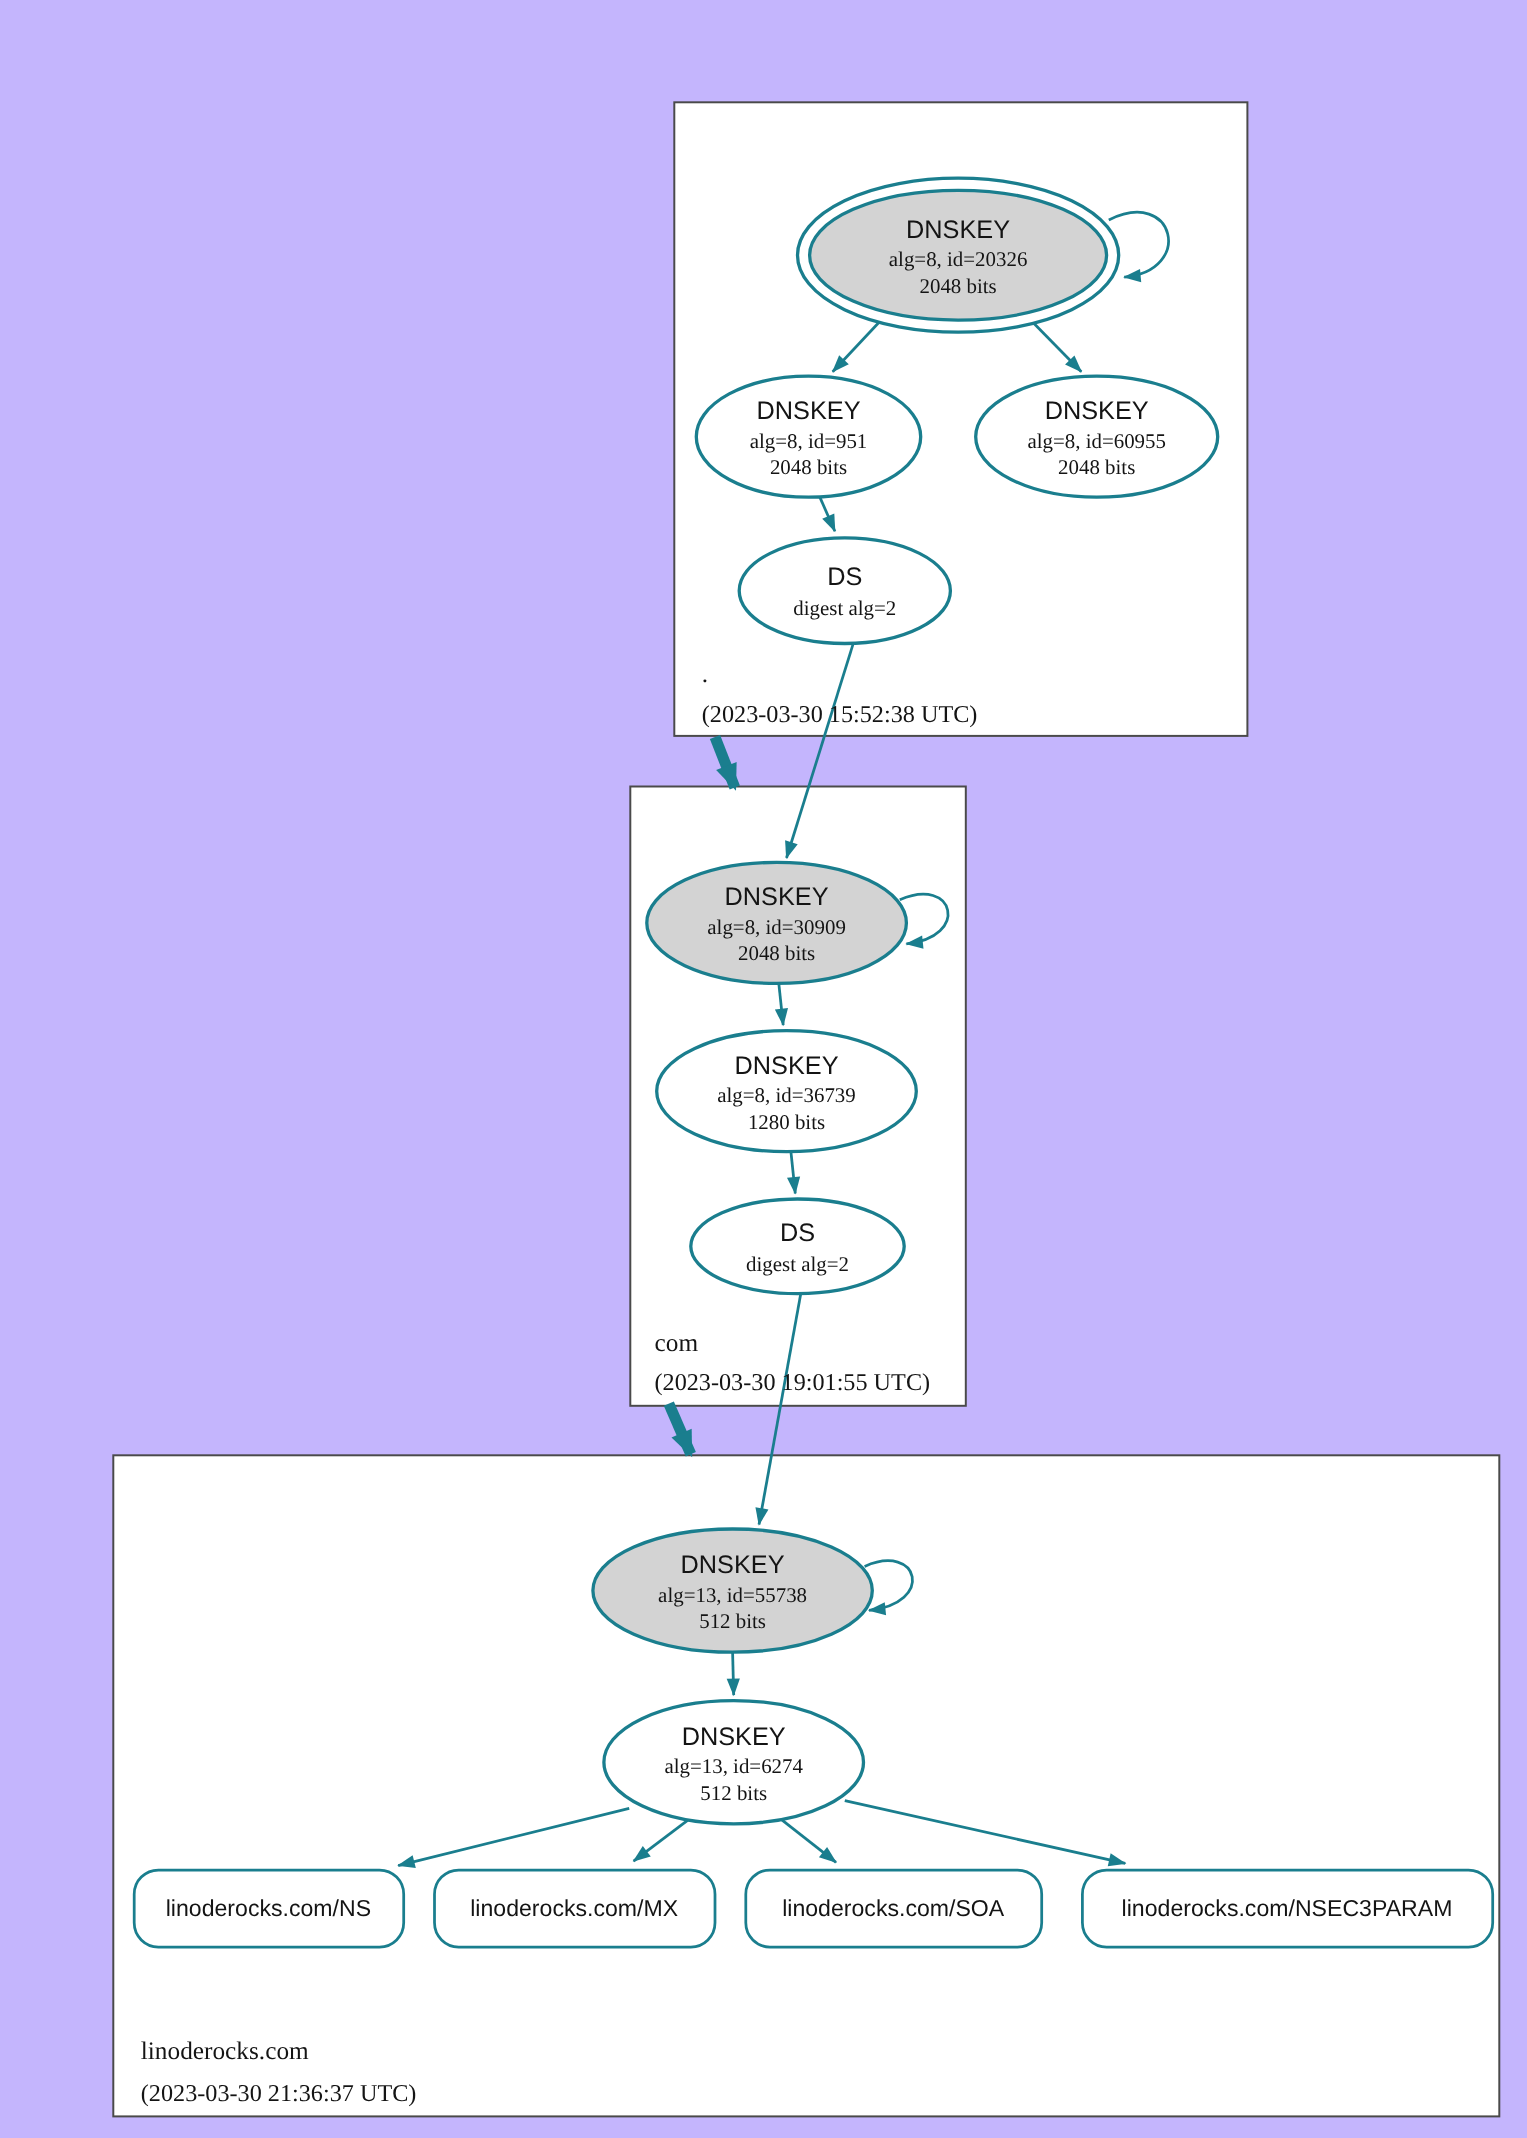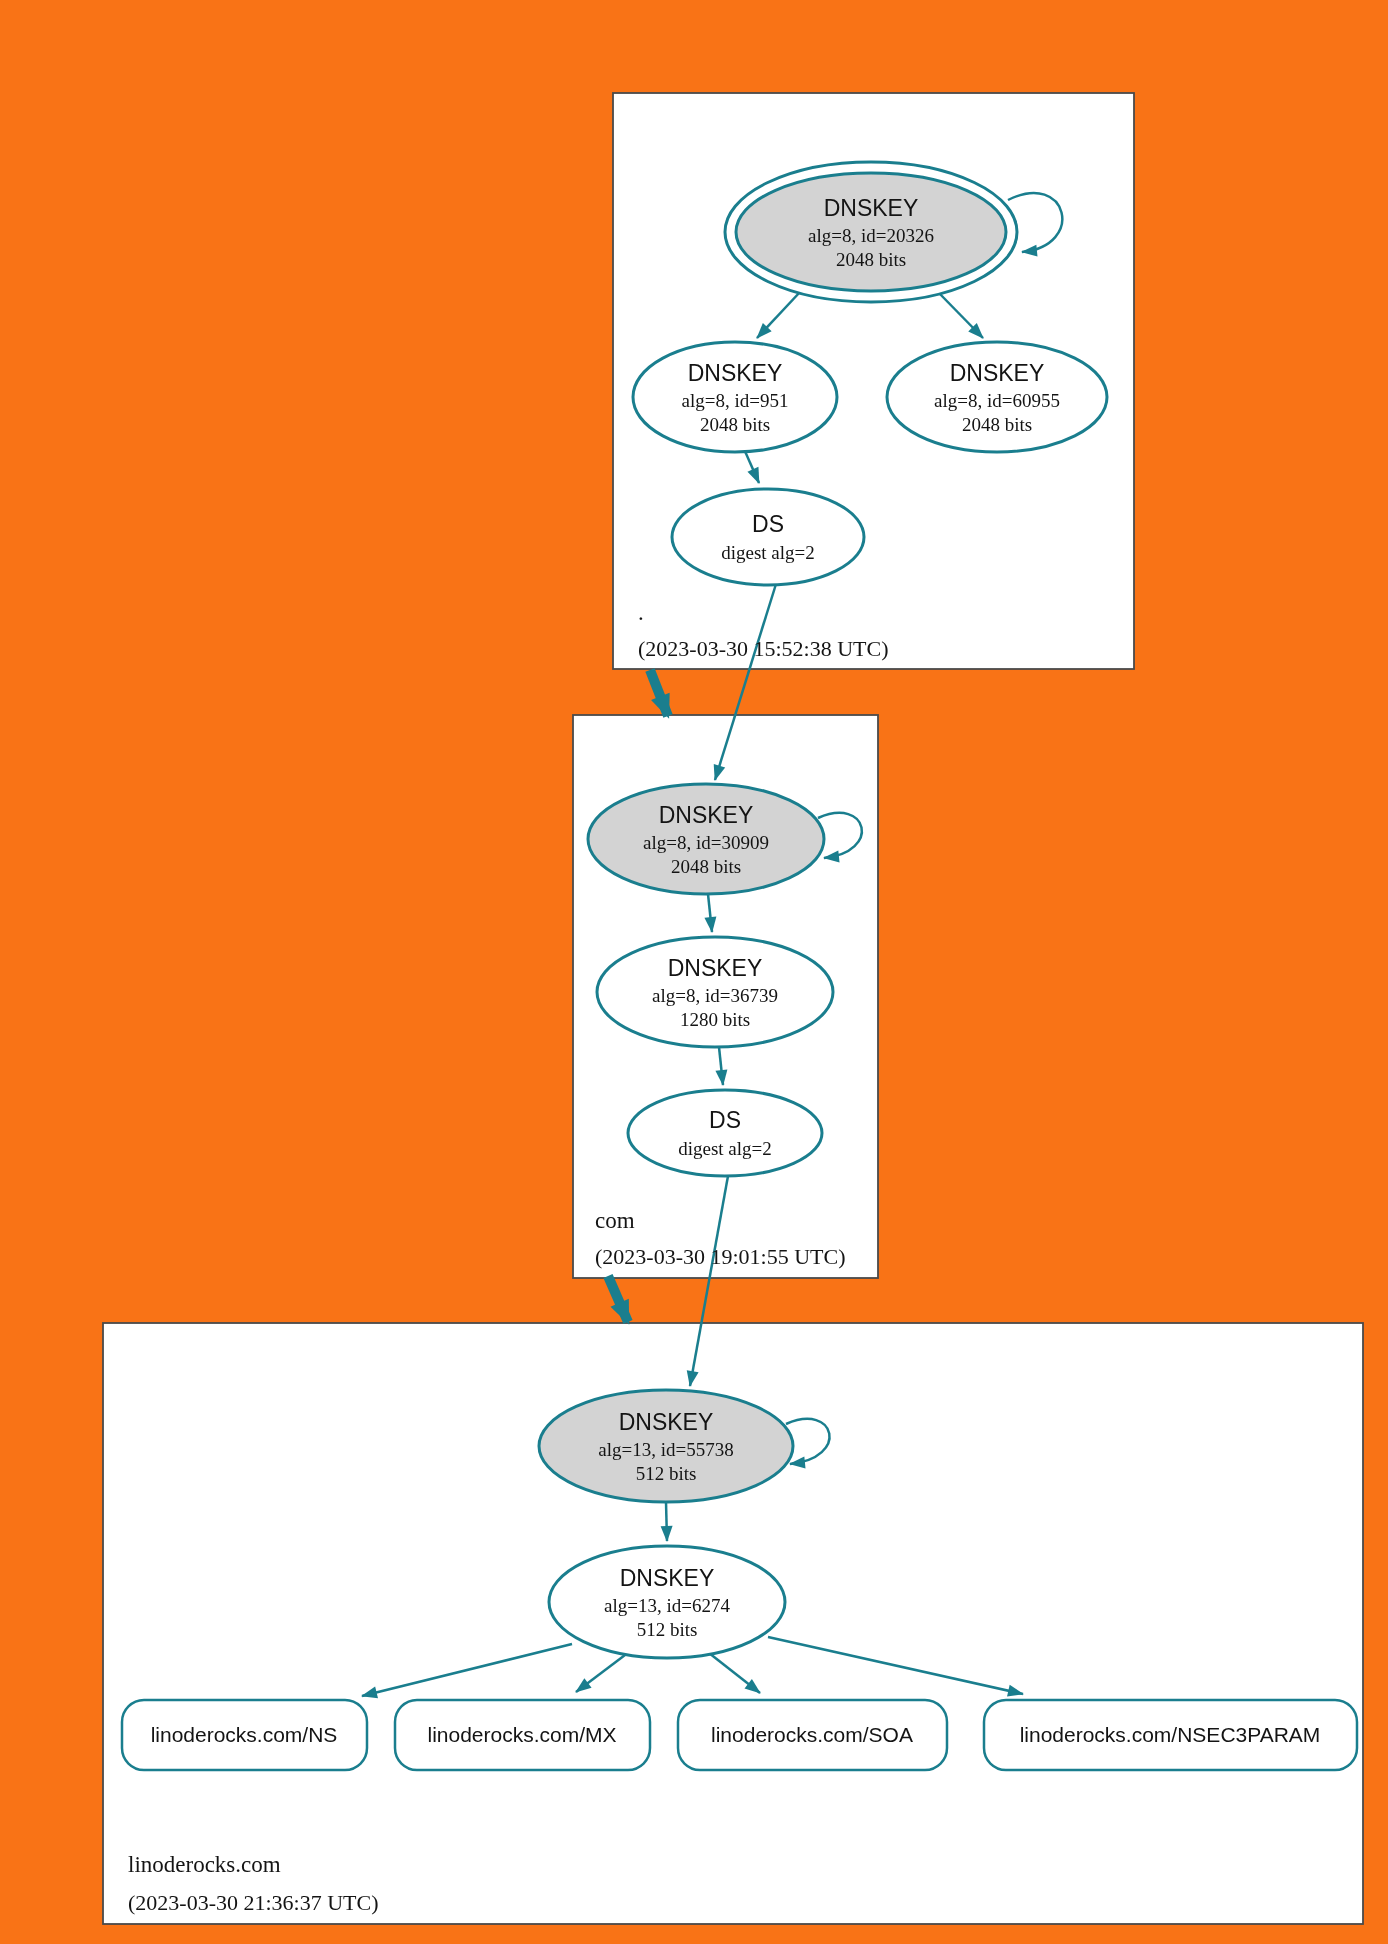--- a/index.html
+++ b/index.html
@@ -1,16 +1,16 @@
 <!DOCTYPE html>
 <html><head>
 <meta charset="utf-8">
 <style>
   html,body { margin:0; padding:0; background:#ffffff; }
-  .page { position:relative; width:1388px; height:1944px; background:#f97316;text-align:right; }
+  .page { position:relative; width:1388px; height:1944px; background:#c4b5fd;text-align:right; }
   svg { display:block; }
 
   .cluster { fill:#ffffff; stroke:#4a4a4a; stroke-width:1.8; }
   .node    { fill:#ffffff; stroke:#1a7e8e; stroke-width:3; }
   .node-gray { fill:#d3d3d3; stroke:#1a7e8e; stroke-width:3; }
   .edge    { stroke:#1a7e8e; stroke-width:2.5; fill:none; }
   .edge-thick { stroke:#1a7e8e; stroke-width:10; fill:none; }
   .rrbox   { fill:#ffffff; stroke:#1a7e8e; stroke-width:2.5; }
 
   text { fill:#141414; }

